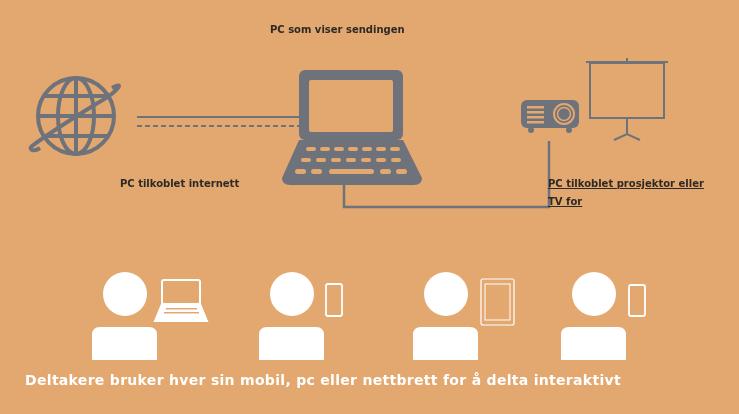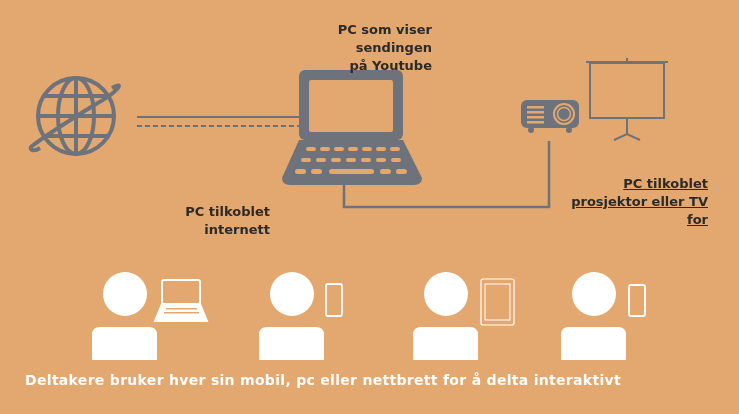--- a/index.html
+++ b/index.html
@@ -1,17 +1,17 @@
 <!DOCTYPE html>
 <html><head>
 <meta charset="utf-8">
 <style>
   html, body { margin:0; padding:0; }
   body { width:739px; height:414px; background:#e3a770; position:relative; overflow:hidden; font-family:"DejaVu Sans", sans-serif; }
-  .label { position:absolute; font-size:13px; color:#2d2a26; text-align:right; line-height:18px; font-weight:bold; }
+  .label { position:absolute; font-size:10px; color:#2d2a26; text-align:left; line-height:18px; font-weight:bold; }
   .caption { position:absolute; left:0; width:646px; top:372px; text-align:center; color:#ffffff; font-size:14px; font-weight:bold; letter-spacing:0.3px; }
   svg { position:absolute; overflow:visible; }
 </style>
 </head>
 <body>
 
 <svg width="739" height="414" style="left:0;top:0" viewBox="0 0 739 414">
   <g fill="none" stroke="#6e737b" stroke-width="4">
     <circle cx="76" cy="116" r="38"></circle>
     <ellipse cx="76" cy="116" rx="18" ry="38"></ellipse>
@@ -78,23 +78,22 @@
     <line x1="586" y1="62" x2="668" y2="62"></line>
     <line x1="627" y1="58" x2="627" y2="62"></line>
     <rect x="590" y="63" width="74" height="55"></rect>
     <line x1="627" y1="118" x2="627" y2="134"></line>
     <path d="M614 140 L627 134 L640 140"></path>
   </g>
 </svg>
 
 <div class="label" style="left:270px;top:21px;width:162px;">
   <div>PC som viser sendingen</div>
-  <div>på Youtube</div>
 </div>
-<div class="label" style="left:120px;top:175px;width:150px;margin-top:28px;">
+<div class="label" style="left:120px;top:175px;width:150px;">
   <div>PC tilkoblet internett</div>
 </div>
 <div class="label" style="left:548px;top:175px;width:160px;text-decoration:underline;">
   <div>PC tilkoblet prosjektor eller TV for</div>
 </div>
 
 <svg width="739" height="414" style="left:0;top:0" viewBox="0 0 739 414">
   <g fill="#ffffff">
     <circle cx="125" cy="294" r="22"></circle>
     <path d="M92 335 Q92 327 100 327 L149 327 Q157 327 157 335 L157 360 L92 360 Z"></path>

